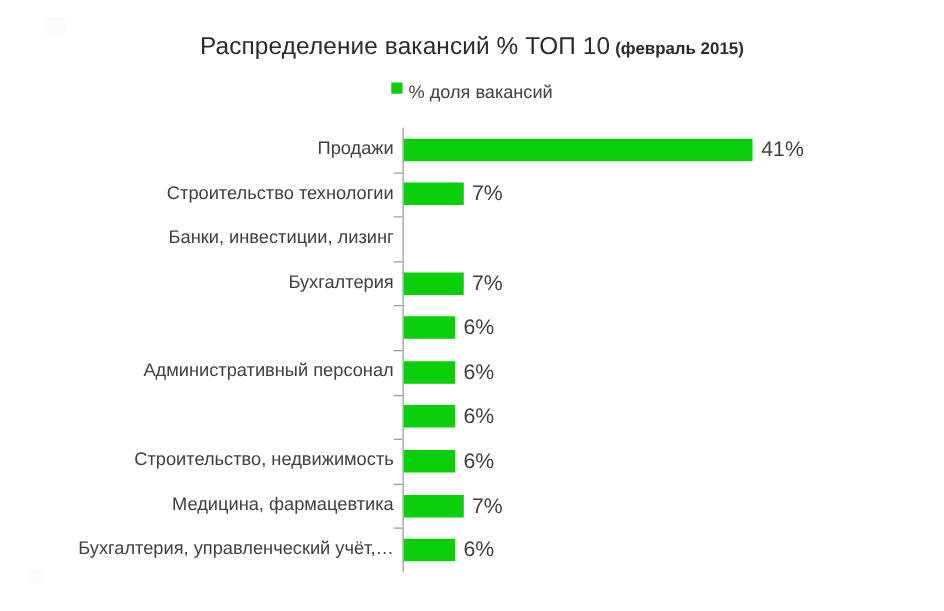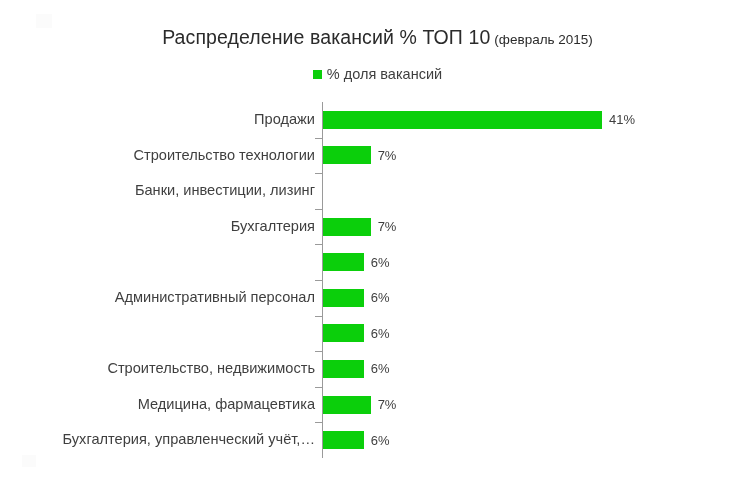--- a/index.html
+++ b/index.html
@@ -36,38 +36,37 @@
     line-height: 1;
   }
   .chart-title .title-main {
     font-size: 19.5px;
     font-weight: normal;
     color: #2b2b2b;
     letter-spacing: 0.1px;
   }
   .chart-title .title-sub {
     font-size: 13.5px;
-    font-weight: normal;
+    font-weight: bold;
     color: #2b2b2b;
     margin-left: 4px;
   }
 
   
   .legend {
     position: absolute;
     left: 0;
     top: 66px;
     width: 755px;
     display: flex;
     justify-content: center;
     align-items: center;
   }
   .legend-entry {
     display: flex;
-    align-items: center;
     gap: 5px;
   }
   .legend-swatch {
     width: 9px;
     height: 9px;
     background: #0bcf0b;
     display: block;
   }
   .legend-label {
     font-size: 14.5px;
@@ -137,21 +136,21 @@
     align-items: center;
   }
 
   .bar {
     height: 18px;
     background: #0bcf0b;
     display: block;
   }
 
   .bar-value {
-    font-size: 13px;
+    font-size: 17px;
     color: #3f3f3f;
     margin-left: 7px;
     white-space: nowrap;
   }
 
   
   .artifact {
     position: absolute;
     background: #fbfbfb;
     pointer-events: none;

